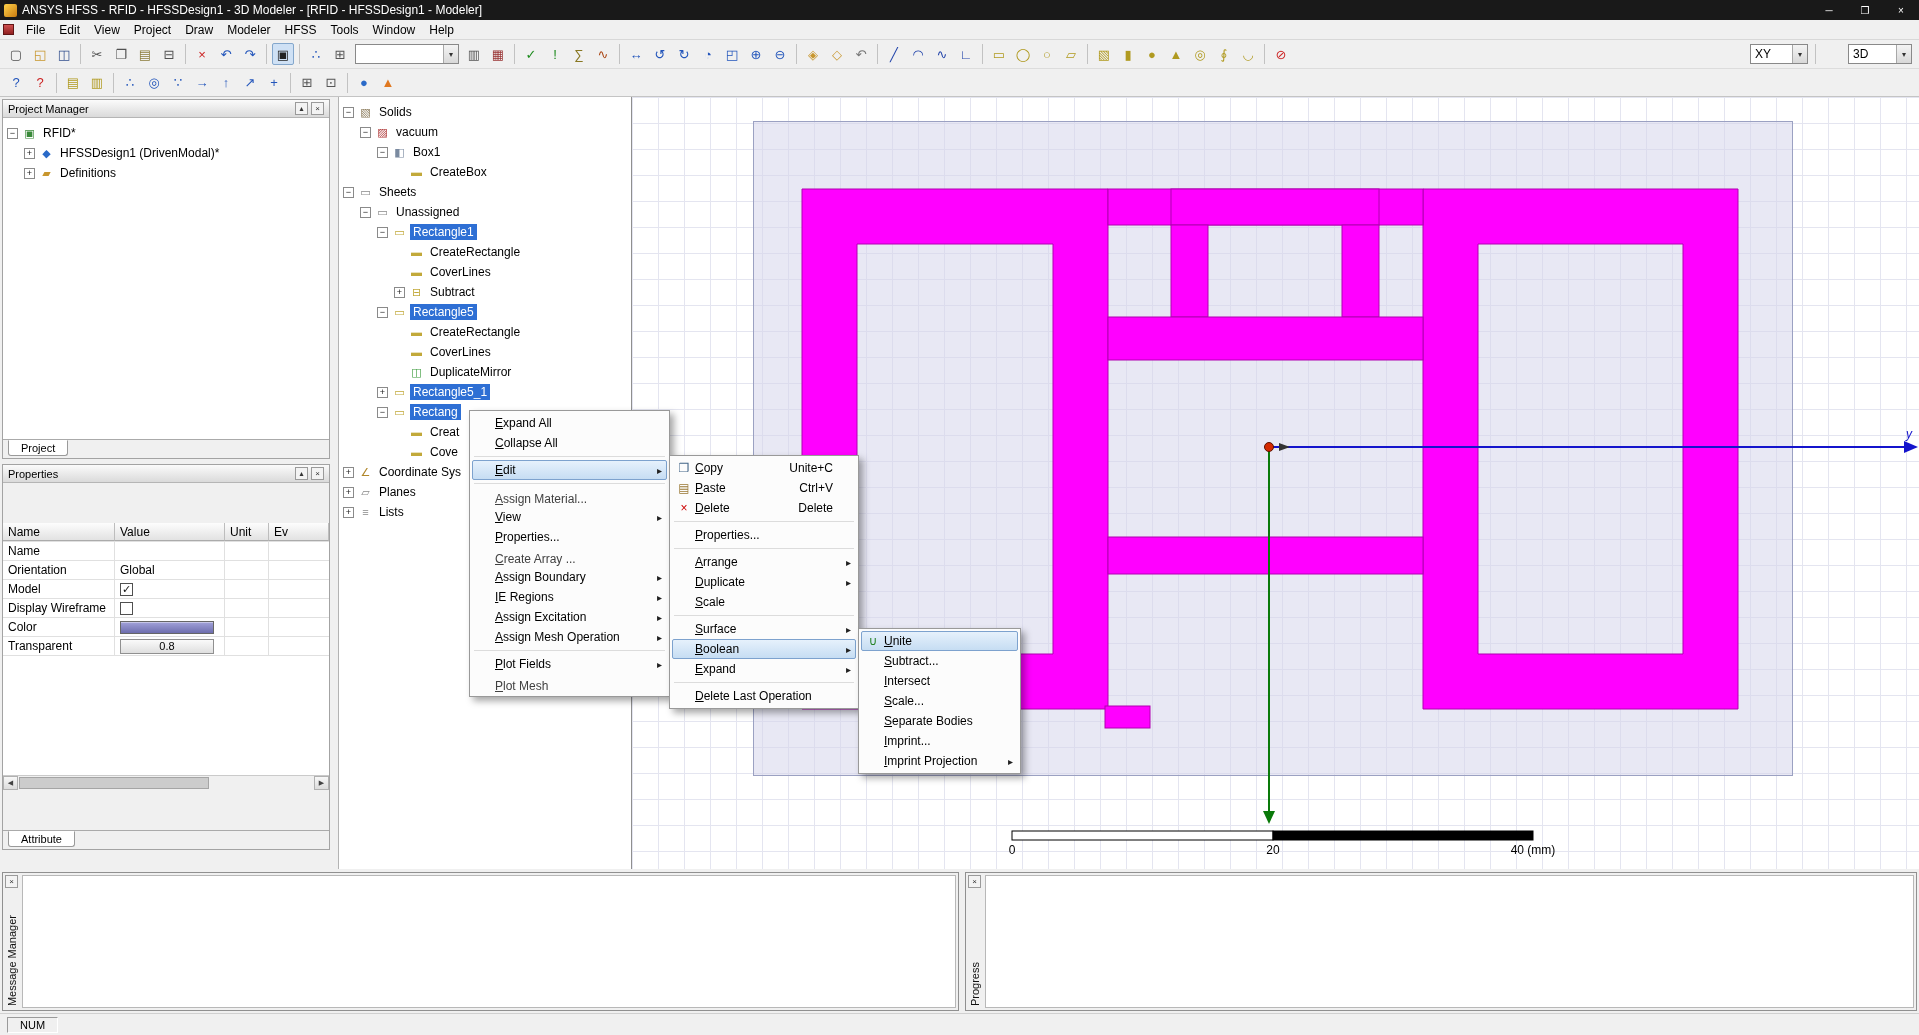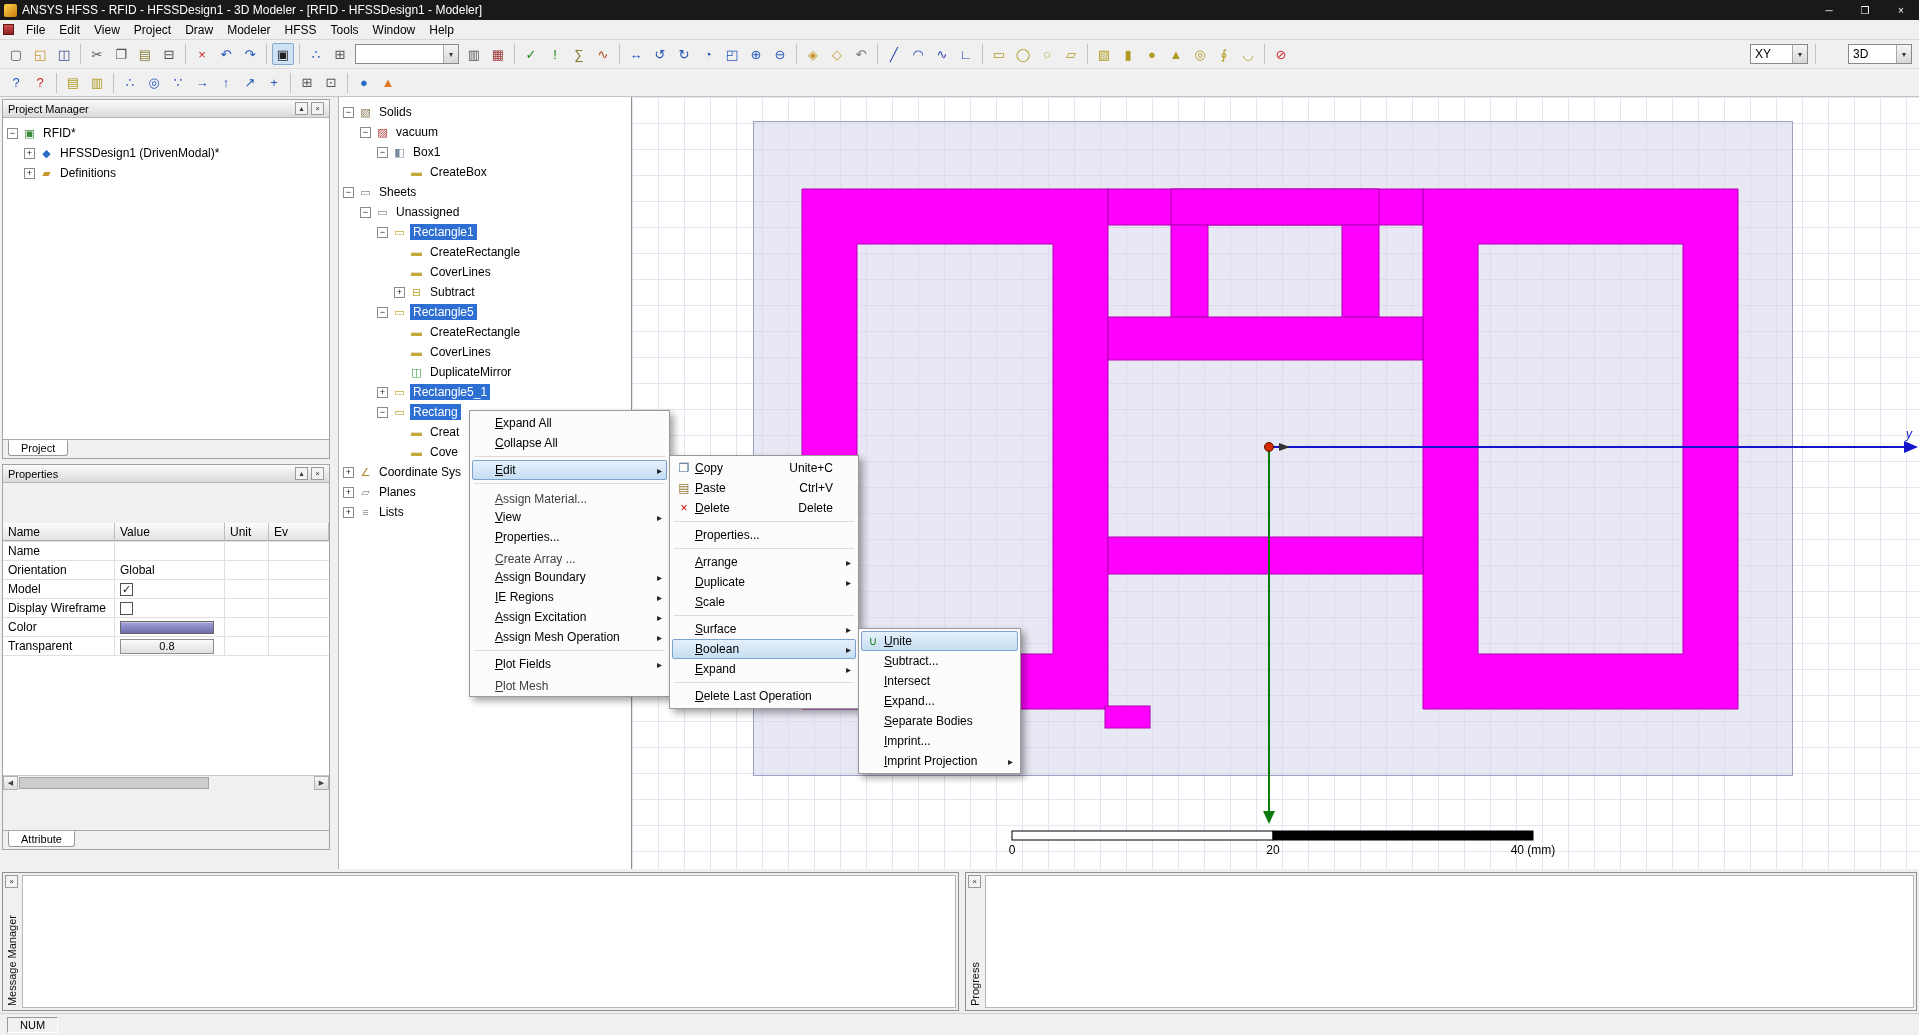--- a/index.html
+++ b/index.html
@@ -645,21 +645,21 @@
     <div class="menu-item">
       <span class="mi-icon"></span>
       <span class="mi-label">Subtract...</span>
     </div>
     <div class="menu-item">
       <span class="mi-icon"></span>
       <span class="mi-label">Intersect</span>
     </div>
     <div class="menu-item">
       <span class="mi-icon"></span>
-      <span class="mi-label">Expand...</span>
+      <span class="mi-label">Scale...</span>
     </div>
     <div class="menu-item">
       <span class="mi-icon"></span>
       <span class="mi-label">Separate Bodies</span>
     </div>
     <div class="menu-item">
       <span class="mi-icon"></span>
       <span class="mi-label">Imprint...</span>
     </div>
     <div class="menu-item">

